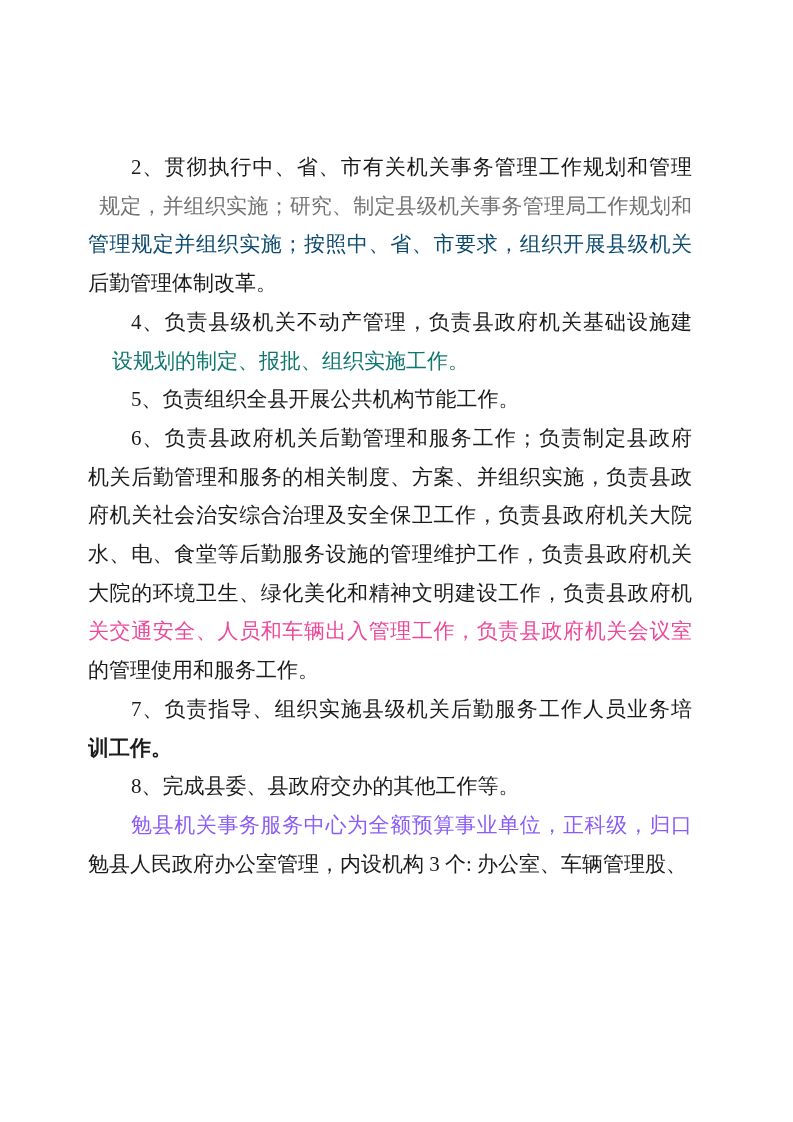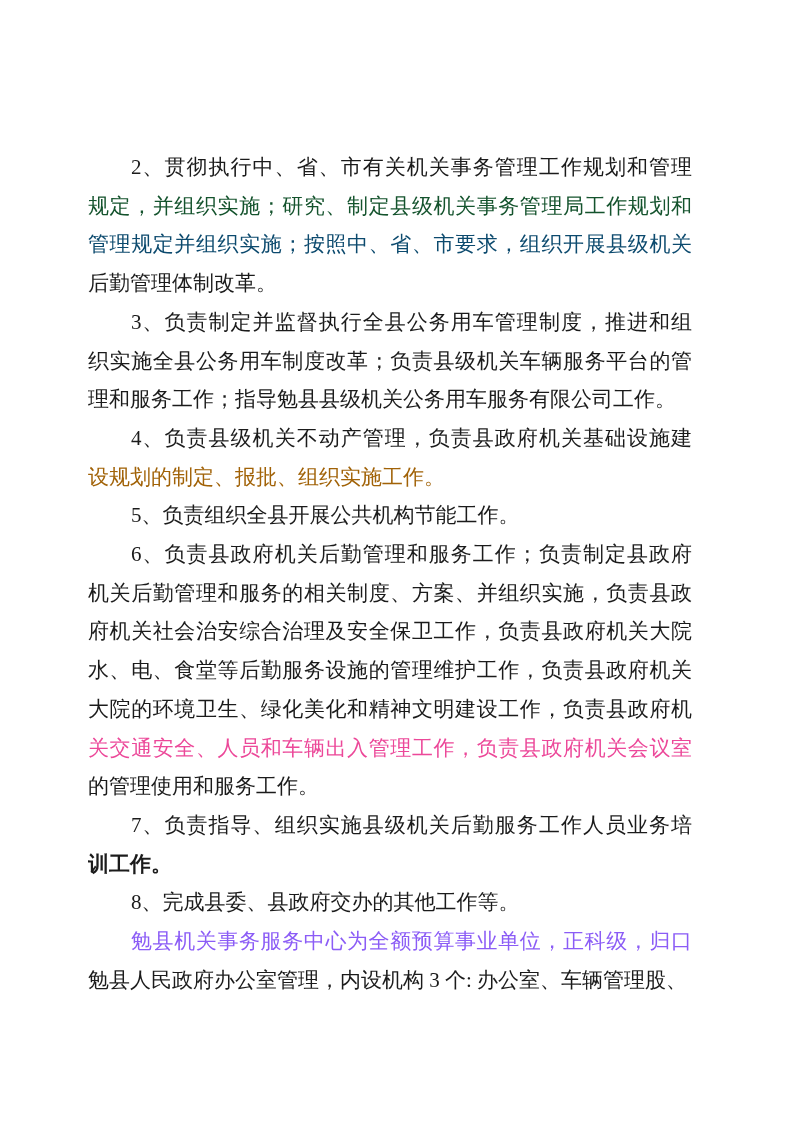--- a/index.html
+++ b/index.html
@@ -42,32 +42,27 @@
     white-space: nowrap;
   }
 </style>
 </head>
 <body>
 
 <div class="page">
   <div class="doc-body">
       <div class="paragraph">
         <div class="line first" style="color: rgb(27, 27, 27);">2、贯彻执行中、省、市有关机关事务管理工作规划和管理</div>
-        <div class="line" style="color: #14532d;">规定，并组织实施；研究、制定县级机关事务管理局工作规划和</div>
+        <div class="line" style="color: #737373; margin-left: 11px;">规定，并组织实施；研究、制定县级机关事务管理局工作规划和</div>
         <div class="line" style="color: #0c4a6e;">管理规定并组织实施；按照中、省、市要求，组织开展县级机关</div>
         <div class="line end" style="color: rgb(27, 27, 27);">后勤管理体制改革。</div>
       </div>
       <div class="paragraph">
-        <div class="line first" style="color: rgb(27, 27, 27);">3、负责制定并监督执行全县公务用车管理制度，推进和组</div>
-        <div class="line" style="color: rgb(27, 27, 27);">织实施全县公务用车制度改革；负责县级机关车辆服务平台的管</div>
-        <div class="line end" style="color: rgb(27, 27, 27);">理和服务工作；指导勉县县级机关公务用车服务有限公司工作。</div>
-      </div>
-      <div class="paragraph">
         <div class="line first" style="color: rgb(27, 27, 27);">4、负责县级机关不动产管理，负责县政府机关基础设施建</div>
-        <div class="line end" style="color: #a16207;">设规划的制定、报批、组织实施工作。</div>
+        <div class="line end" style="color: #0f766e; margin-left: 24px;">设规划的制定、报批、组织实施工作。</div>
       </div>
       <div class="paragraph">
         <div class="line first end" style="color: rgb(27, 27, 27);">5、负责组织全县开展公共机构节能工作。</div>
       </div>
       <div class="paragraph">
         <div class="line first" style="color: rgb(27, 27, 27);">6、负责县政府机关后勤管理和服务工作；负责制定县政府</div>
         <div class="line" style="color: rgb(27, 27, 27);">机关后勤管理和服务的相关制度、方案、并组织实施，负责县政</div>
         <div class="line" style="color: rgb(27, 27, 27);">府机关社会治安综合治理及安全保卫工作，负责县政府机关大院</div>
         <div class="line" style="color: rgb(27, 27, 27);">水、电、食堂等后勤服务设施的管理维护工作，负责县政府机关</div>
         <div class="line" style="color: rgb(27, 27, 27);">大院的环境卫生、绿化美化和精神文明建设工作，负责县政府机</div>

